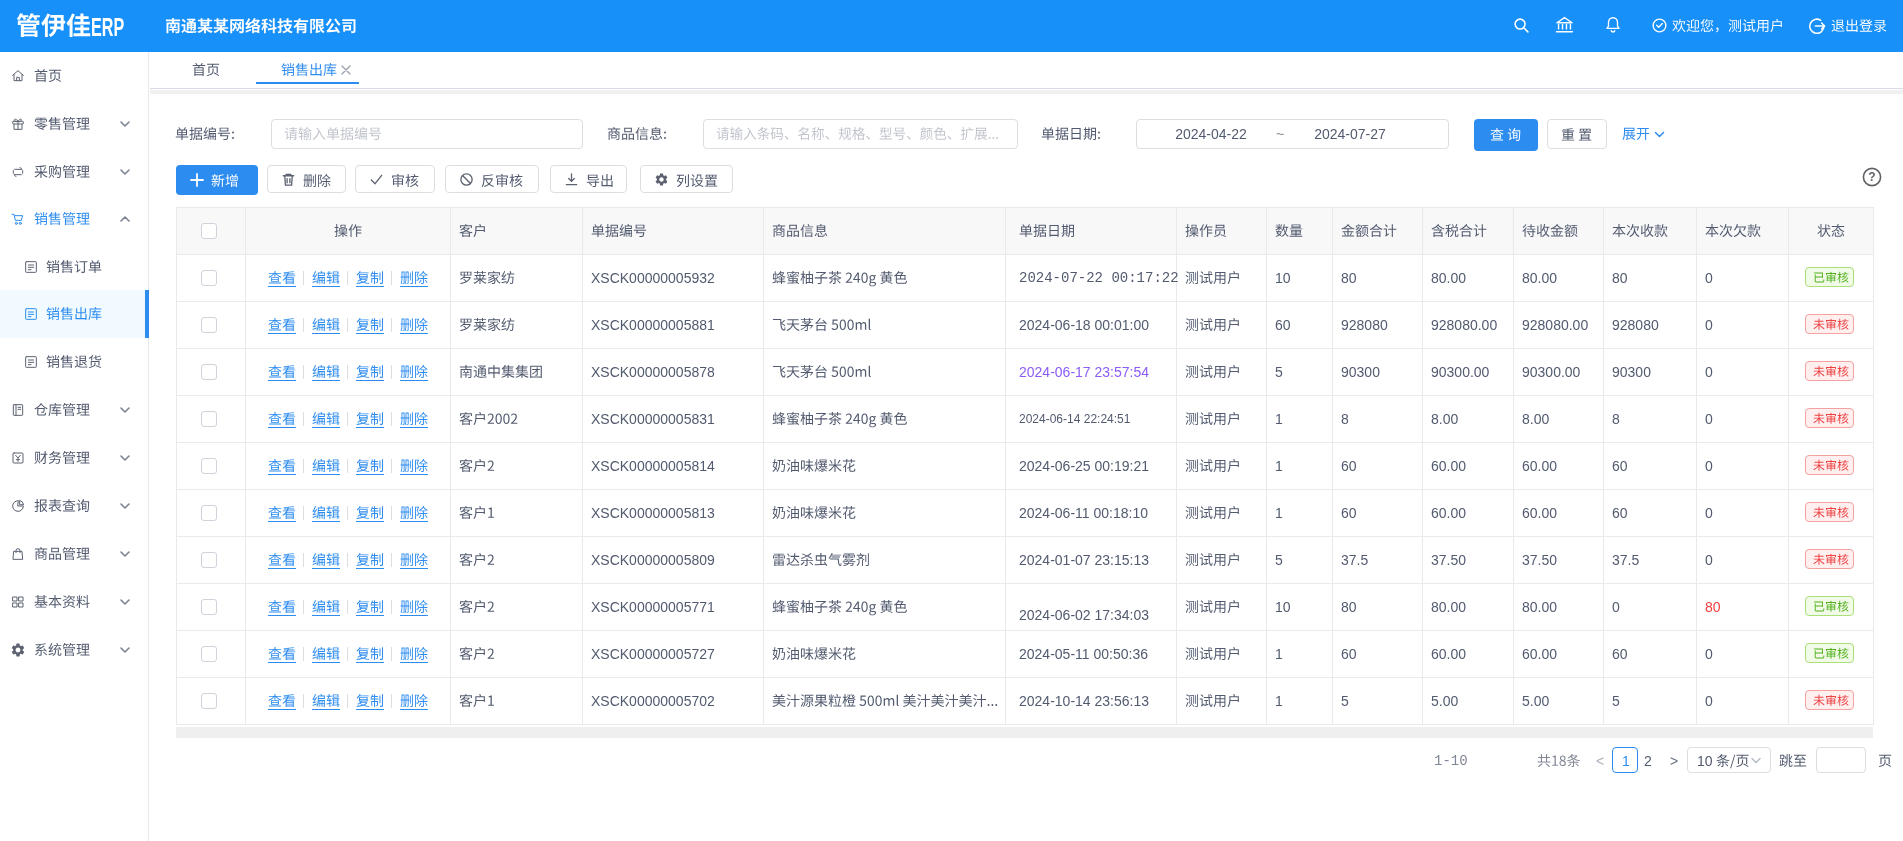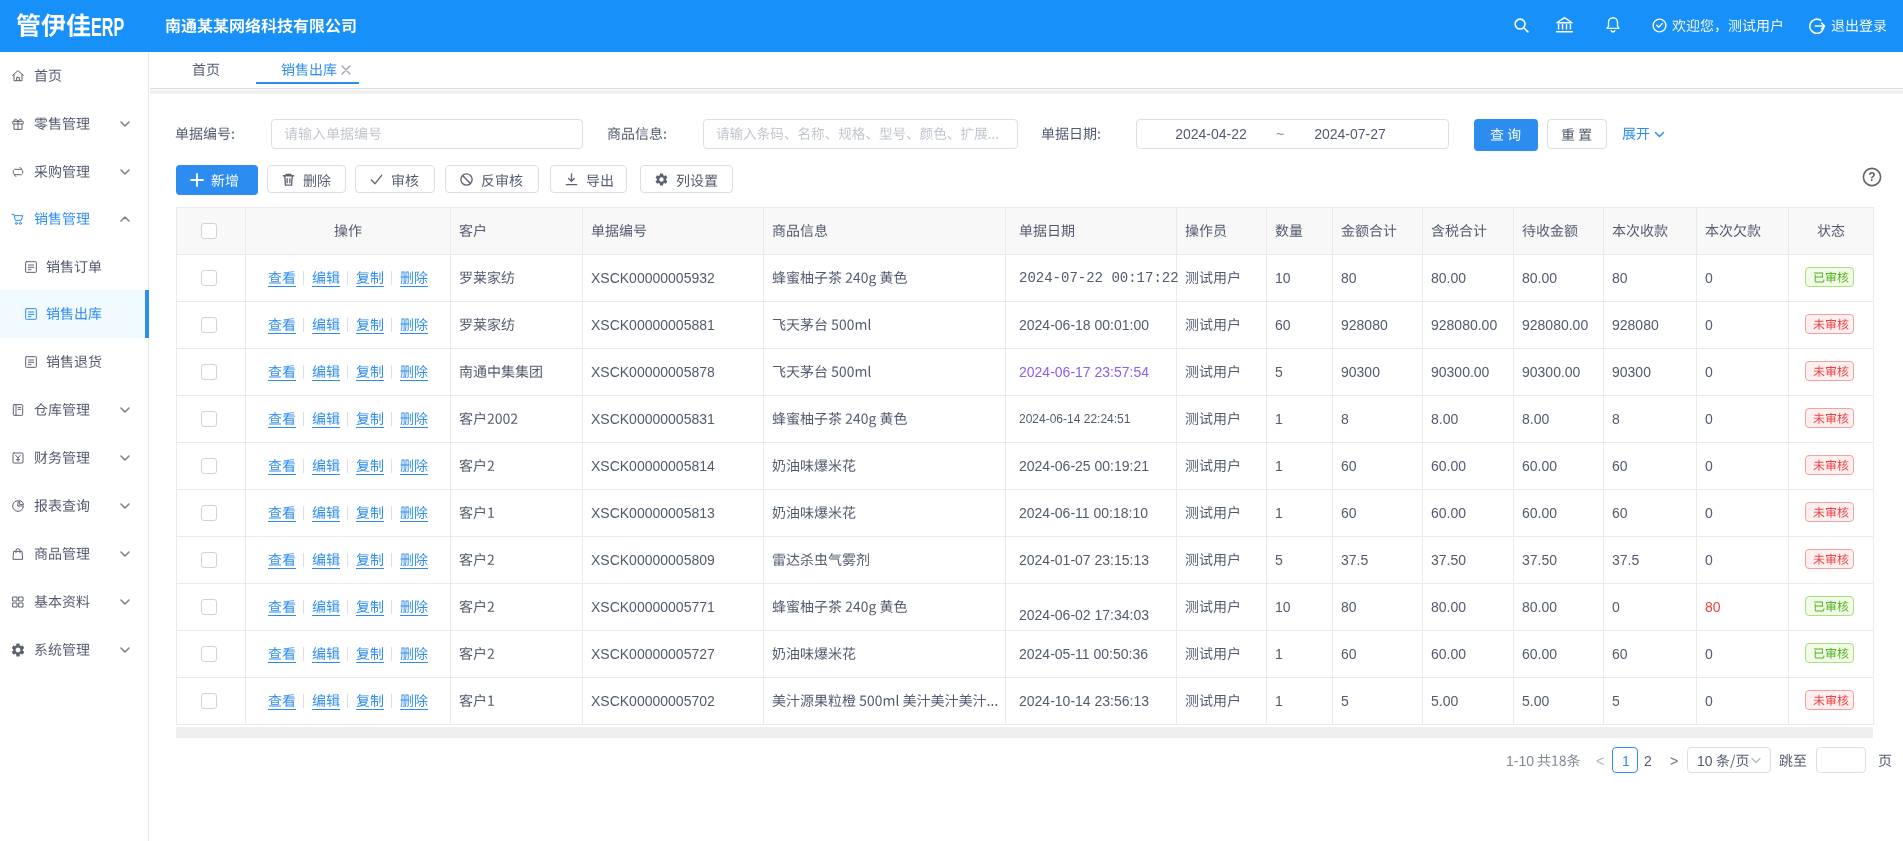--- a/index.html
+++ b/index.html
@@ -1754,21 +1754,21 @@
     <div style="position:absolute;left:1812.5px;top:693.0px">
       <svg width="36.0" height="15.0" style="display:block;overflow:visible">
         <g fill="#ed4040" transform="translate(0,11.88) scale(0.012,-0.012)">
           <use href="#q137" x="0"></use>
           <use href="#q86" x="1000"></use>
           <use href="#q87" x="2000"></use>
         </g>
       </svg>
     </div>
     <div style="position:absolute;left:176px;top:727px;width:1697px;height:11px;background:#efefef;"></div>
-    <div style="position:absolute;font-family:Liberation Sans, sans-serif;font-size:14px;font-weight:normal;color:#808695;line-height:16px;top:753.0px;white-space:pre;left:1506px;">1-10 </div>
+    <div style="position:absolute;font-family:Liberation Mono, monospace;font-size:14px;font-weight:normal;color:#808695;line-height:16px;top:753.0px;white-space:pre;left:1434px;">1-10 </div>
     <div style="position:absolute;left:1537px;top:752.2px">
       <svg width="43.5" height="17.5" style="display:block;overflow:visible">
         <g fill="#808695" transform="translate(0,13.86) scale(0.014,-0.014)">
           <use href="#q163" x="0"></use>
           <use href="#q149" x="1000"></use>
           <use href="#q164" x="1555"></use>
           <use href="#q63" x="2110"></use>
         </g>
       </svg>
     </div>

